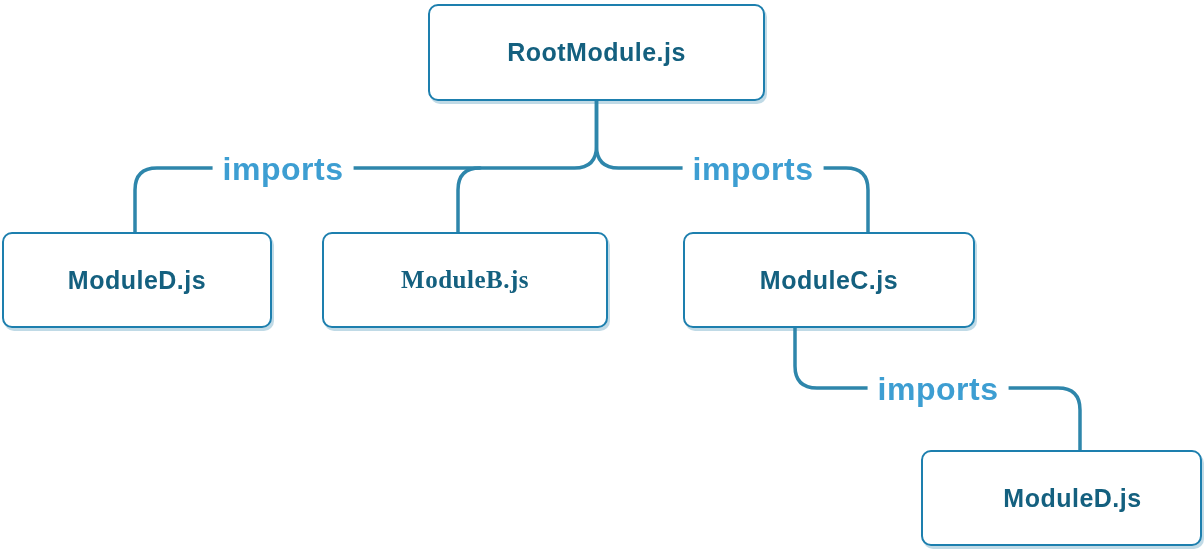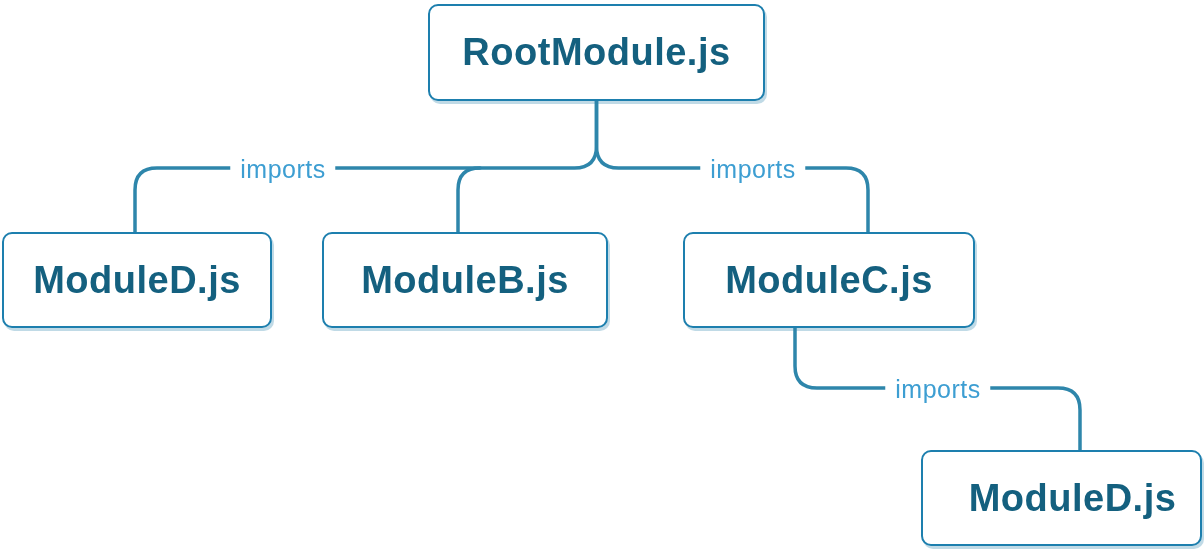--- a/index.html
+++ b/index.html
@@ -35,36 +35,36 @@
     position:absolute;
     background:#ffffff;
     border:2.5px solid var(--node-border);
     border-radius:10px;
     box-shadow:2px 3px 0 rgba(45,134,171,0.30);
     display:flex;align-items:center;justify-content:center;
   }
   .node .node-label{
     color:var(--node-text);
     font-weight:bold;
-    font-size:38px;
+    font-size:25px;
     letter-spacing:0.5px;
     white-space:nowrap;
   }
   .node-root   {left:428px; top:4px;   width:337px; height:97px;}
   .node-a      {left:2px;   top:232px; width:270px; height:96px;}
-  .node-b      {left:322px; top:232px; width:286px; height:96px;}
+  .node-b      {left:322px; top:232px; width:286px; height:96px;font-family:Liberation Serif, serif;}
   .node-c      {left:683px; top:232px; width:292px; height:96px;}
   .node-d      {left:921px; top:450px; width:281px; height:96px;padding-left:22px;}
   .edge-label{
     position:absolute;
     transform:translate(-50%,-50%);
     background:var(--background);
     color:var(--edge-label);
-    font-weight:normal;
-    font-size:25px;
+    font-weight:bold;
+    font-size:32px;
     letter-spacing:0.5px;
     padding:0 10px;
     white-space:nowrap;
   }
   .edge-label-left  {left:283px; top:169px;}
   .edge-label-right {left:753px; top:169px;}
   .edge-label-bottom{left:938px; top:389px;}
 </style>
 </head>
 <body>

